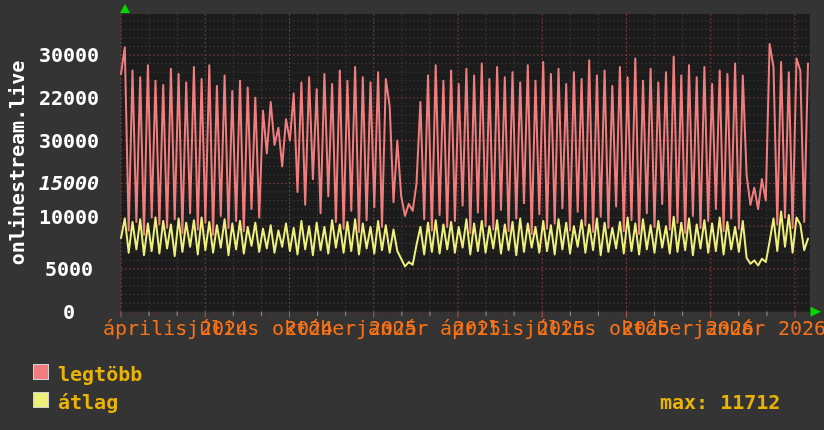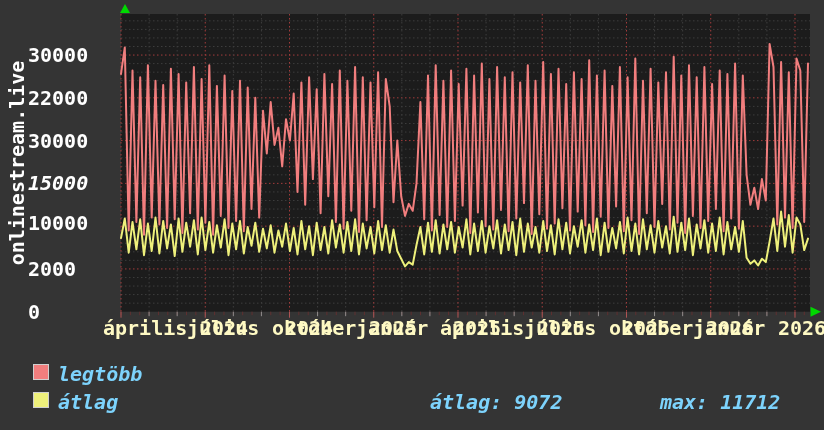--- a/index.html
+++ b/index.html
@@ -3,27 +3,27 @@
 <meta charset="utf-8">
 <style>
   html,body{margin:0;padding:0;}
   body{width:824px;height:430px;overflow:hidden;background:#343434;
        font-family:"DejaVu Sans Mono","Liberation Mono",monospace;}
   .screen{position:relative;width:824px;height:430px;background:#343434;overflow:hidden;}
   #chart-svg{position:absolute;left:0;top:0;}
   .vtitle{position:absolute;left:-133px;top:152px;width:300px;height:22px;
           transform:rotate(-90deg);text-align:center;color:#fff;
           font-size:20px;font-weight:bold;line-height:22px;}
-  .ylab{position:absolute;width:82px;left:28px;text-align:left;color:#fff;
+  .ylab{position:absolute;width:82px;left:28px;text-align:center;color:#fff;
         font-size:20px;font-weight:bold;line-height:22px;height:22px;}
-  .xlab{position:absolute;top:317px;color:#fef9c3;font-size:20px;font-weight:bold;
+  .xlab{position:absolute;top:317px;color:#f97316;font-size:20px;font-weight:normal;
         white-space:nowrap;line-height:22px;height:22px;}
   .legend-row{position:absolute;left:0;width:824px;height:24px;}
   .swatch{position:absolute;left:33px;top:1px;width:14px;height:14px;border:1px solid #cfcfcf;}
-  .ltext{position:absolute;color:#7dd3fc;font-size:20px;font-weight:bold;line-height:22px;white-space:nowrap;font-style:italic;}
+  .ltext{position:absolute;color:#eab308;font-size:20px;font-weight:bold;line-height:22px;white-space:nowrap;}
 </style>
 </head>
 <body>
 
 <div class="screen">
 
   <svg id="chart-svg" width="824" height="430">
       <rect x="121" y="14" width="689" height="297.7" fill="#1c1c1c"></rect>
       <line x1="121" y1="303.14540229885057" x2="810" y2="303.14540229885057" stroke="#3d3d3d" stroke-width="1" stroke-dasharray="1.5,2.5"></line>
       <line x1="121" y1="294.59080459770115" x2="810" y2="294.59080459770115" stroke="#3d3d3d" stroke-width="1" stroke-dasharray="1.5,2.5"></line>
@@ -186,22 +186,22 @@
       <polyline points="121.0,73.9 124.8,47.4 128.7,230.4 132.5,70.5 136.4,221.9 140.2,77.3 144.0,234.7 147.9,65.3 151.7,217.6 155.5,80.7 159.4,224.4 163.2,85.0 167.1,227.9 170.9,68.7 174.7,219.3 178.6,73.9 182.4,233.0 186.2,82.4 190.1,213.3 193.9,67.0 197.8,229.6 201.6,79.0 205.4,222.7 209.3,65.3 213.1,234.7 216.9,85.9 220.8,215.9 224.6,75.6 228.5,227.9 232.3,91.0 236.1,221.0 240.0,80.7 243.8,231.3 247.7,87.6 251.5,209.0 255.3,97.8 259.2,217.6 263.0,110.7 266.8,153.4 270.7,102.1 274.5,144.9 278.4,127.8 282.2,166.3 286.0,119.2 289.9,140.6 293.7,93.6 297.5,191.9 301.4,82.4 305.2,204.8 309.1,77.3 312.9,179.1 316.7,89.3 320.6,213.3 324.4,73.9 328.3,196.2 332.1,84.1 335.9,221.9 339.8,70.5 343.6,228.7 347.4,80.7 351.3,210.8 355.1,67.0 359.0,232.1 362.8,77.3 366.6,220.2 370.5,82.4 374.3,207.3 378.1,72.2 382.0,227.0 385.8,79.0 389.7,106.4 393.5,202.2 397.3,140.6 401.2,196.2 405.0,215.9 408.8,203.9 412.7,210.8 416.5,183.4 420.4,102.1 424.2,219.3 428.0,75.6 431.9,230.4 435.7,65.3 439.6,215.0 443.4,80.7 447.2,227.0 451.1,70.5 454.9,221.0 458.7,84.1 462.6,205.6 466.4,68.7 470.3,233.0 474.1,75.6 477.9,212.5 481.8,63.6 485.6,226.2 489.4,79.0 493.3,229.6 497.1,67.0 501.0,209.9 504.8,77.3 508.6,231.3 512.5,72.2 516.3,218.5 520.2,82.4 524.0,203.1 527.8,65.3 531.7,233.9 535.5,80.7 539.3,214.2 543.2,61.9 547.0,228.7 550.9,73.9 554.7,223.6 558.5,68.7 562.4,208.2 566.2,84.1 570.0,230.4 573.9,72.2 577.7,211.6 581.6,79.0 585.4,225.3 589.2,60.2 593.1,232.1 596.9,75.6 600.7,216.7 604.6,70.5 608.4,227.9 612.3,85.9 616.1,206.5 619.9,67.0 623.8,231.3 627.6,77.3 631.5,220.2 635.3,58.5 639.1,233.9 643.0,80.7 646.8,213.3 650.6,68.7 654.5,227.0 658.3,82.4 662.2,203.9 666.0,72.2 669.8,229.6 673.7,56.8 677.5,222.7 681.3,75.6 685.2,233.0 689.0,65.3 692.9,215.9 696.7,77.3 700.5,227.9 704.4,67.0 708.2,221.0 712.1,84.1 715.9,209.0 719.7,70.5 723.6,231.3 727.4,73.9 731.2,218.5 735.1,63.6 738.9,228.7 742.8,75.6 746.6,174.8 750.4,204.8 754.3,187.7 758.1,209.0 761.9,179.1 765.8,200.5 769.6,43.9 773.5,67.0 777.3,224.4 781.1,61.9 785.0,217.6 788.8,72.2 792.6,227.9 796.5,58.5 800.3,70.5 804.2,221.9 808.0,63.6" fill="none" stroke="#f17e7e" stroke-width="2" stroke-linejoin="round" stroke-linecap="round"></polyline>
       <polyline points="121.0,238.1 124.8,218.5 128.7,252.7 132.5,221.9 136.4,249.3 140.2,219.3 144.0,255.2 147.9,223.6 151.7,251.0 155.5,217.6 159.4,253.5 163.2,221.0 167.1,248.4 170.9,224.4 174.7,256.1 178.6,218.5 182.4,251.8 186.2,222.7 190.1,246.7 193.9,220.2 197.8,254.4 201.6,217.6 205.4,250.1 209.3,221.9 213.1,252.7 216.9,225.3 220.8,247.5 224.6,219.3 228.5,255.2 232.3,223.6 236.1,249.3 240.0,221.0 243.8,253.5 247.7,227.0 251.5,245.8 255.3,222.7 259.2,251.8 263.0,228.7 266.8,248.4 270.7,225.3 274.5,252.7 278.4,230.4 282.2,246.7 286.0,223.6 289.9,251.0 293.7,227.9 297.5,254.4 301.4,221.0 305.2,249.3 309.1,226.2 312.9,255.2 316.7,222.7 320.6,250.1 324.4,227.0 328.3,253.5 332.1,220.2 335.9,247.5 339.8,224.4 343.6,252.7 347.4,221.9 351.3,251.0 355.1,219.3 359.0,254.4 362.8,223.6 366.6,248.4 370.5,227.0 374.3,253.5 378.1,221.0 382.0,250.1 385.8,225.3 389.7,252.7 393.5,229.6 397.3,251.0 401.2,258.7 405.0,266.4 408.8,262.1 412.7,264.6 416.5,245.0 420.4,227.0 424.2,254.4 428.0,222.7 431.9,251.8 435.7,220.2 439.6,253.5 443.4,224.4 447.2,249.3 451.1,221.9 454.9,252.7 458.7,227.0 462.6,247.5 466.4,219.3 470.3,254.4 474.1,223.6 477.9,251.0 481.8,221.0 485.6,252.7 489.4,226.2 493.3,248.4 497.1,220.2 501.0,253.5 504.8,224.4 508.6,250.1 512.5,221.9 516.3,255.2 520.2,218.5 524.0,251.8 527.8,223.6 531.7,247.5 535.5,227.0 539.3,252.7 543.2,221.0 547.0,251.0 550.9,225.3 554.7,254.4 558.5,219.3 562.4,249.3 566.2,222.7 570.0,253.5 573.9,226.2 577.7,246.7 581.6,220.2 585.4,252.7 589.2,224.4 593.1,250.1 596.9,218.5 600.7,255.2 604.6,222.7 608.4,251.8 612.3,227.9 616.1,248.4 619.9,221.9 623.8,253.5 627.6,217.6 631.5,251.0 635.3,223.6 639.1,254.4 643.0,219.3 646.8,249.3 650.6,225.3 654.5,252.7 658.3,221.0 662.2,247.5 666.0,226.2 669.8,253.5 673.7,216.7 677.5,251.8 681.3,222.7 685.2,250.1 689.0,218.5 692.9,255.2 696.7,224.4 700.5,248.4 704.4,220.2 708.2,252.7 712.1,223.6 715.9,251.0 719.7,217.6 723.6,254.4 727.4,221.9 731.2,249.3 735.1,227.0 738.9,251.8 742.8,221.0 746.6,257.8 750.4,263.8 754.3,260.4 758.1,265.5 761.9,258.7 765.8,262.1 769.6,241.6 773.5,218.5 777.3,251.0 781.1,211.5 785.0,246.7 788.8,215.0 792.6,252.7 796.5,217.6 800.3,224.4 804.2,250.1 808.0,238.6" fill="none" stroke="#eef07b" stroke-width="2" stroke-linejoin="round" stroke-linecap="round"></polyline>
       <polygon points="125,4 120,13 130,13" fill="#00d800"></polygon>
       <polygon points="821,311.7 810.5,306.7 810.5,316.7" fill="#00d800"></polygon>
     </svg>
 
   <div class="vtitle">onlinestream.live</div>
 
   <div id="ylabels">
       <div class="ylab" style="top: 300.7px;">0</div>
-      <div class="ylab" style="top: 257.927px;">2000</div>
-      <div class="ylab" style="top: 212px;">10000</div>
+      <div class="ylab" style="top: 257.927px;">5000</div>
+      <div class="ylab" style="top: 206px;">10000</div>
       <div class="ylab" style="top: 172.381px; font-style: italic;">15000</div>
       <div class="ylab" style="top: 129.608px;">30000</div>
       <div class="ylab" style="top: 86.8351px;">22000</div>
       <div class="ylab" style="top: 44.0621px;">30000</div>
     </div>
   <div id="xlabels">
       <div class="xlab" style="left: 103px;">április</div>
       <div class="xlab" style="left: 187px;">július</div>
       <div class="xlab" style="left: 272px;">október</div>
       <div class="xlab" style="left: 356px;">január</div>
@@ -220,17 +220,16 @@
     </div>
 
   <div class="legend-row" style="top:363px;">
     <span class="swatch" id="sw0" style="background: rgb(241, 126, 126);"></span>
     <span class="ltext" style="left:58px;">legtöbb</span>
   </div>
 
   <div class="legend-row" style="top:391px;">
     <span class="swatch" id="sw1" style="background: rgb(238, 240, 123);"></span>
     <span class="ltext" style="left:58px;">átlag</span>
-    <span class="ltext" style="left:430px;">átlag: 9072</span>
     <span class="ltext" style="left:660px;">max: 11712</span>
   </div>
 
 </div>
 
 </body></html>

